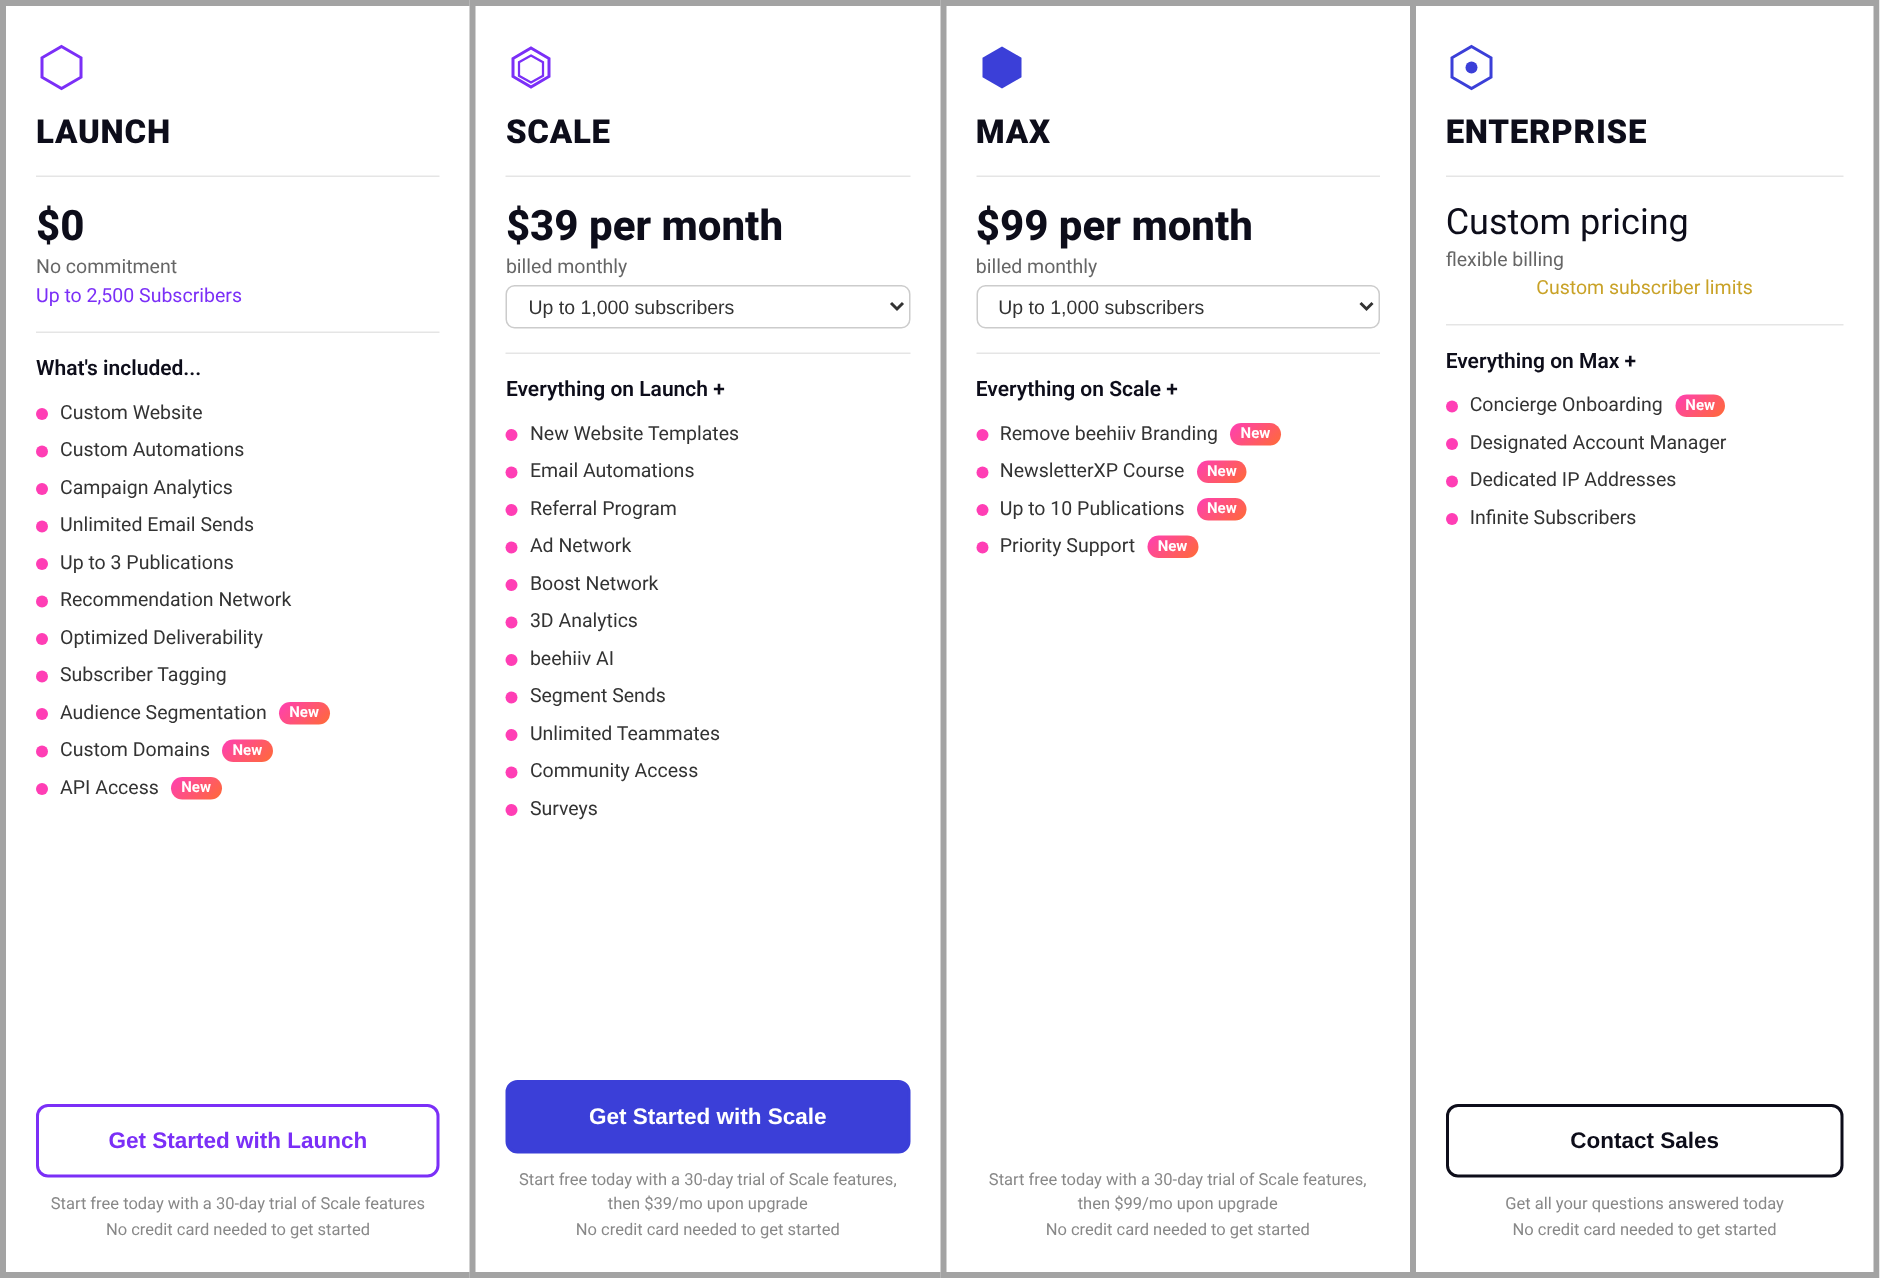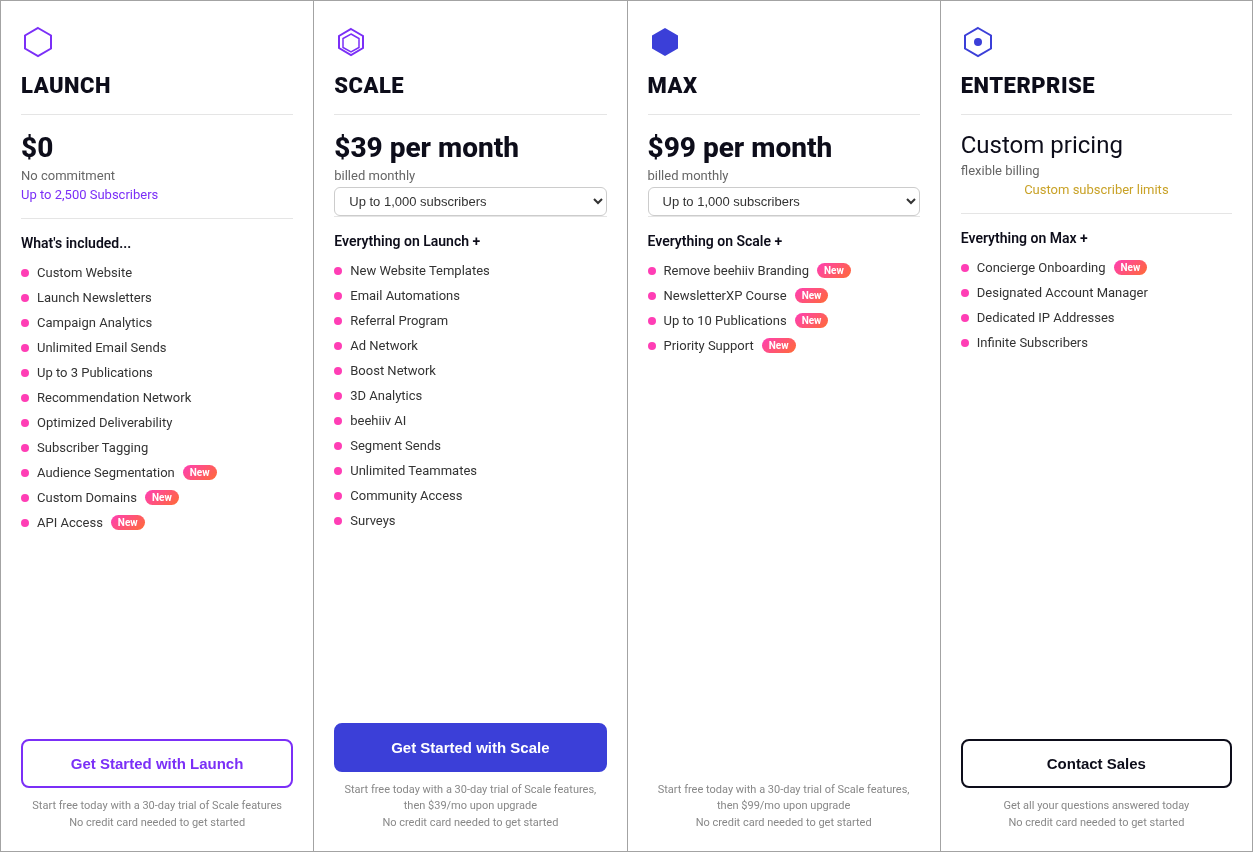--- a/index.html
+++ b/index.html
@@ -9,21 +9,21 @@
       color: #1a1a2e;
     }
     .pricing-grid {
       display: grid;
       grid-template-columns: repeat(4, 1fr);
       gap: 0;
       width: 1253px;
       min-height: 852px;
     }
     .plan-card {
-      border: 1px solid #a3a3a3;
+      border: 4px solid #a3a3a3;
       padding: 24px 20px 20px 20px;
       display: flex;
       flex-direction: column;
       position: relative;
       background: #fff;
     }
     .plan-card:not(:last-child) {
       border-right: none;
     }
     .plan-icon {
@@ -57,20 +57,21 @@
       color: #7b2ff7;
       margin-bottom: 16px;
     }
     .plan-subscribers-select {
       border: 1px solid #ccc;
       border-radius: 6px;
       padding: 5px 10px;
       font-size: 13px;
       color: #333;
       cursor: pointer;
+      margin-bottom: 16px;
       appearance: auto;
       background: #fff;
     }
     .enterprise-subscribers {
       font-size: 13px;
       color: #c9a227;
       margin-bottom: 16px;
       text-align: center;
     }
     .plan-divider2 {
@@ -173,21 +174,21 @@
       <div class="plan-subscribers">Up to 2,500 Subscribers</div>
       <hr class="plan-divider2">
       <div class="features-header">What's included...</div>
       <ul class="features-list">
         <li>
           <span class="bullet"></span>
           <span>Custom Website</span>
         </li>
         <li>
           <span class="bullet"></span>
-          <span>Launch Newsletters</span>
+          <span>Custom Automations</span>
         </li>
         <li>
           <span class="bullet"></span>
           <span>Campaign Analytics</span>
         </li>
         <li>
           <span class="bullet"></span>
           <span>Unlimited Email Sends</span>
         </li>
         <li>

